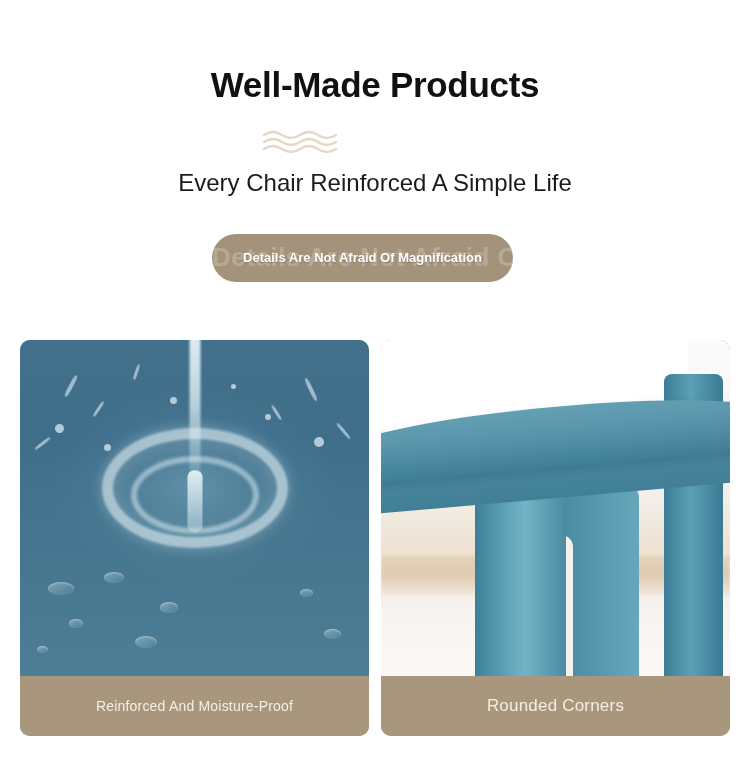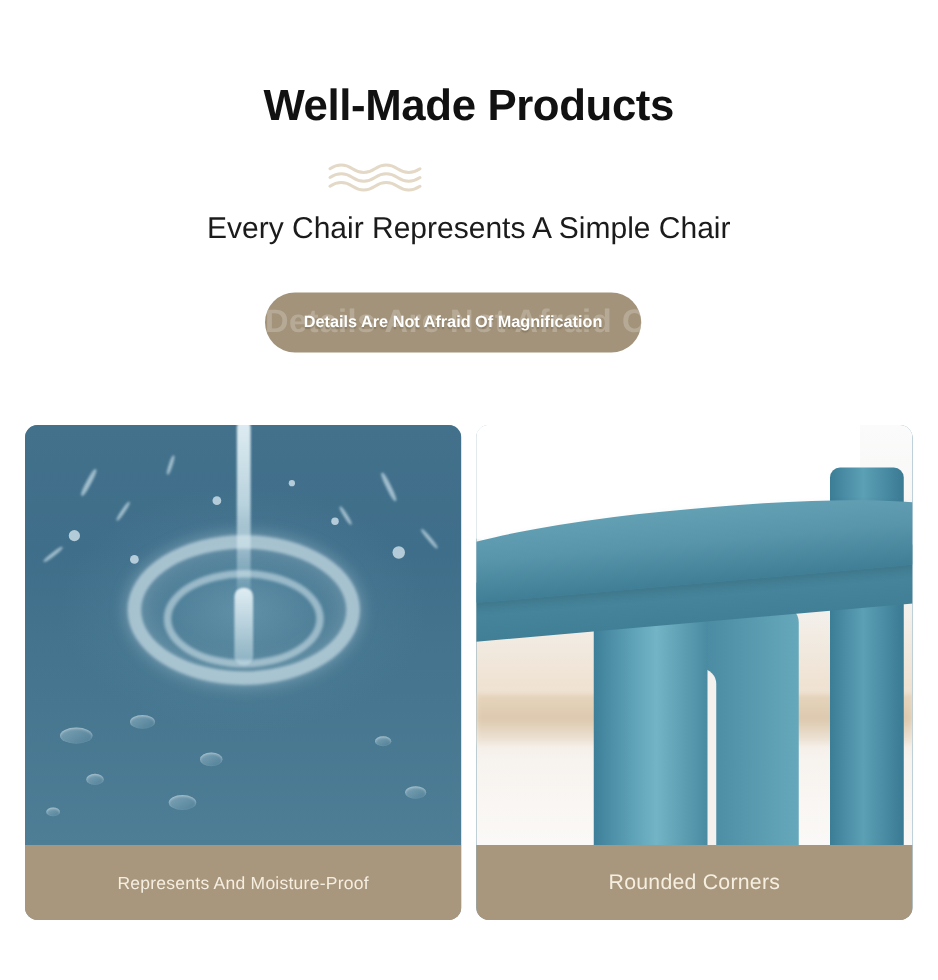--- a/index.html
+++ b/index.html
@@ -350,21 +350,21 @@
   <div class="wave-divider">
     <svg viewBox="0 0 80 28" xmlns="http://www.w3.org/2000/svg" aria-hidden="true">
       <g fill="none" stroke="#e3d9c6" stroke-width="2.4" stroke-linecap="round">
         <path d="M4 7 Q 13 1, 22 7 T 40 7 T 58 7 T 76 7"></path>
         <path d="M4 14 Q 13 8, 22 14 T 40 14 T 58 14 T 76 14"></path>
         <path d="M4 21 Q 13 15, 22 21 T 40 21 T 58 21 T 76 21"></path>
       </g>
     </svg>
   </div>
 
-  <div class="subtitle">Every Chair Represents A Simple Chair</div>
+  <div class="subtitle">Every Chair Reinforced A Simple Life</div>
 
   <div class="pill">
     <div class="pill-ghost">Details Are Not Afraid Of Magnification</div>
     <div class="pill-label">Details Are Not Afraid Of Magnification</div>
   </div>
 
   <div class="card-row">
 
     <div class="card">
       <div class="card-photo">
@@ -393,21 +393,21 @@
           <div class="surface-drop" style="left:24%; top:69%;  width:20px; height:11px;"></div>
           <div class="surface-drop" style="left:14%; top:83%;  width:14px; height:9px;"></div>
           <div class="surface-drop" style="left:40%; top:78%;  width:18px; height:11px;"></div>
           <div class="surface-drop" style="left:33%; top:88%;  width:22px; height:12px;"></div>
           <div class="surface-drop" style="right:16%;top:74%;  width:13px; height:8px;"></div>
           <div class="surface-drop" style="right:8%; top:86%;  width:17px; height:10px;"></div>
           <div class="surface-drop" style="left:5%;  top:91%;  width:11px; height:7px;"></div>
         </div>
       </div>
       <div class="caption-bar">
-        <span class="caption-text">Represents And Moisture-Proof</span>
+        <span class="caption-text">Reinforced And Moisture-Proof</span>
       </div>
     </div>
 
 
     <div class="card">
       <div class="card-photo">
         <div class="photo-corner">
           <div class="pc-backrest"></div>
           <div class="pc-floor"></div>
           <div class="pc-legback"></div>

